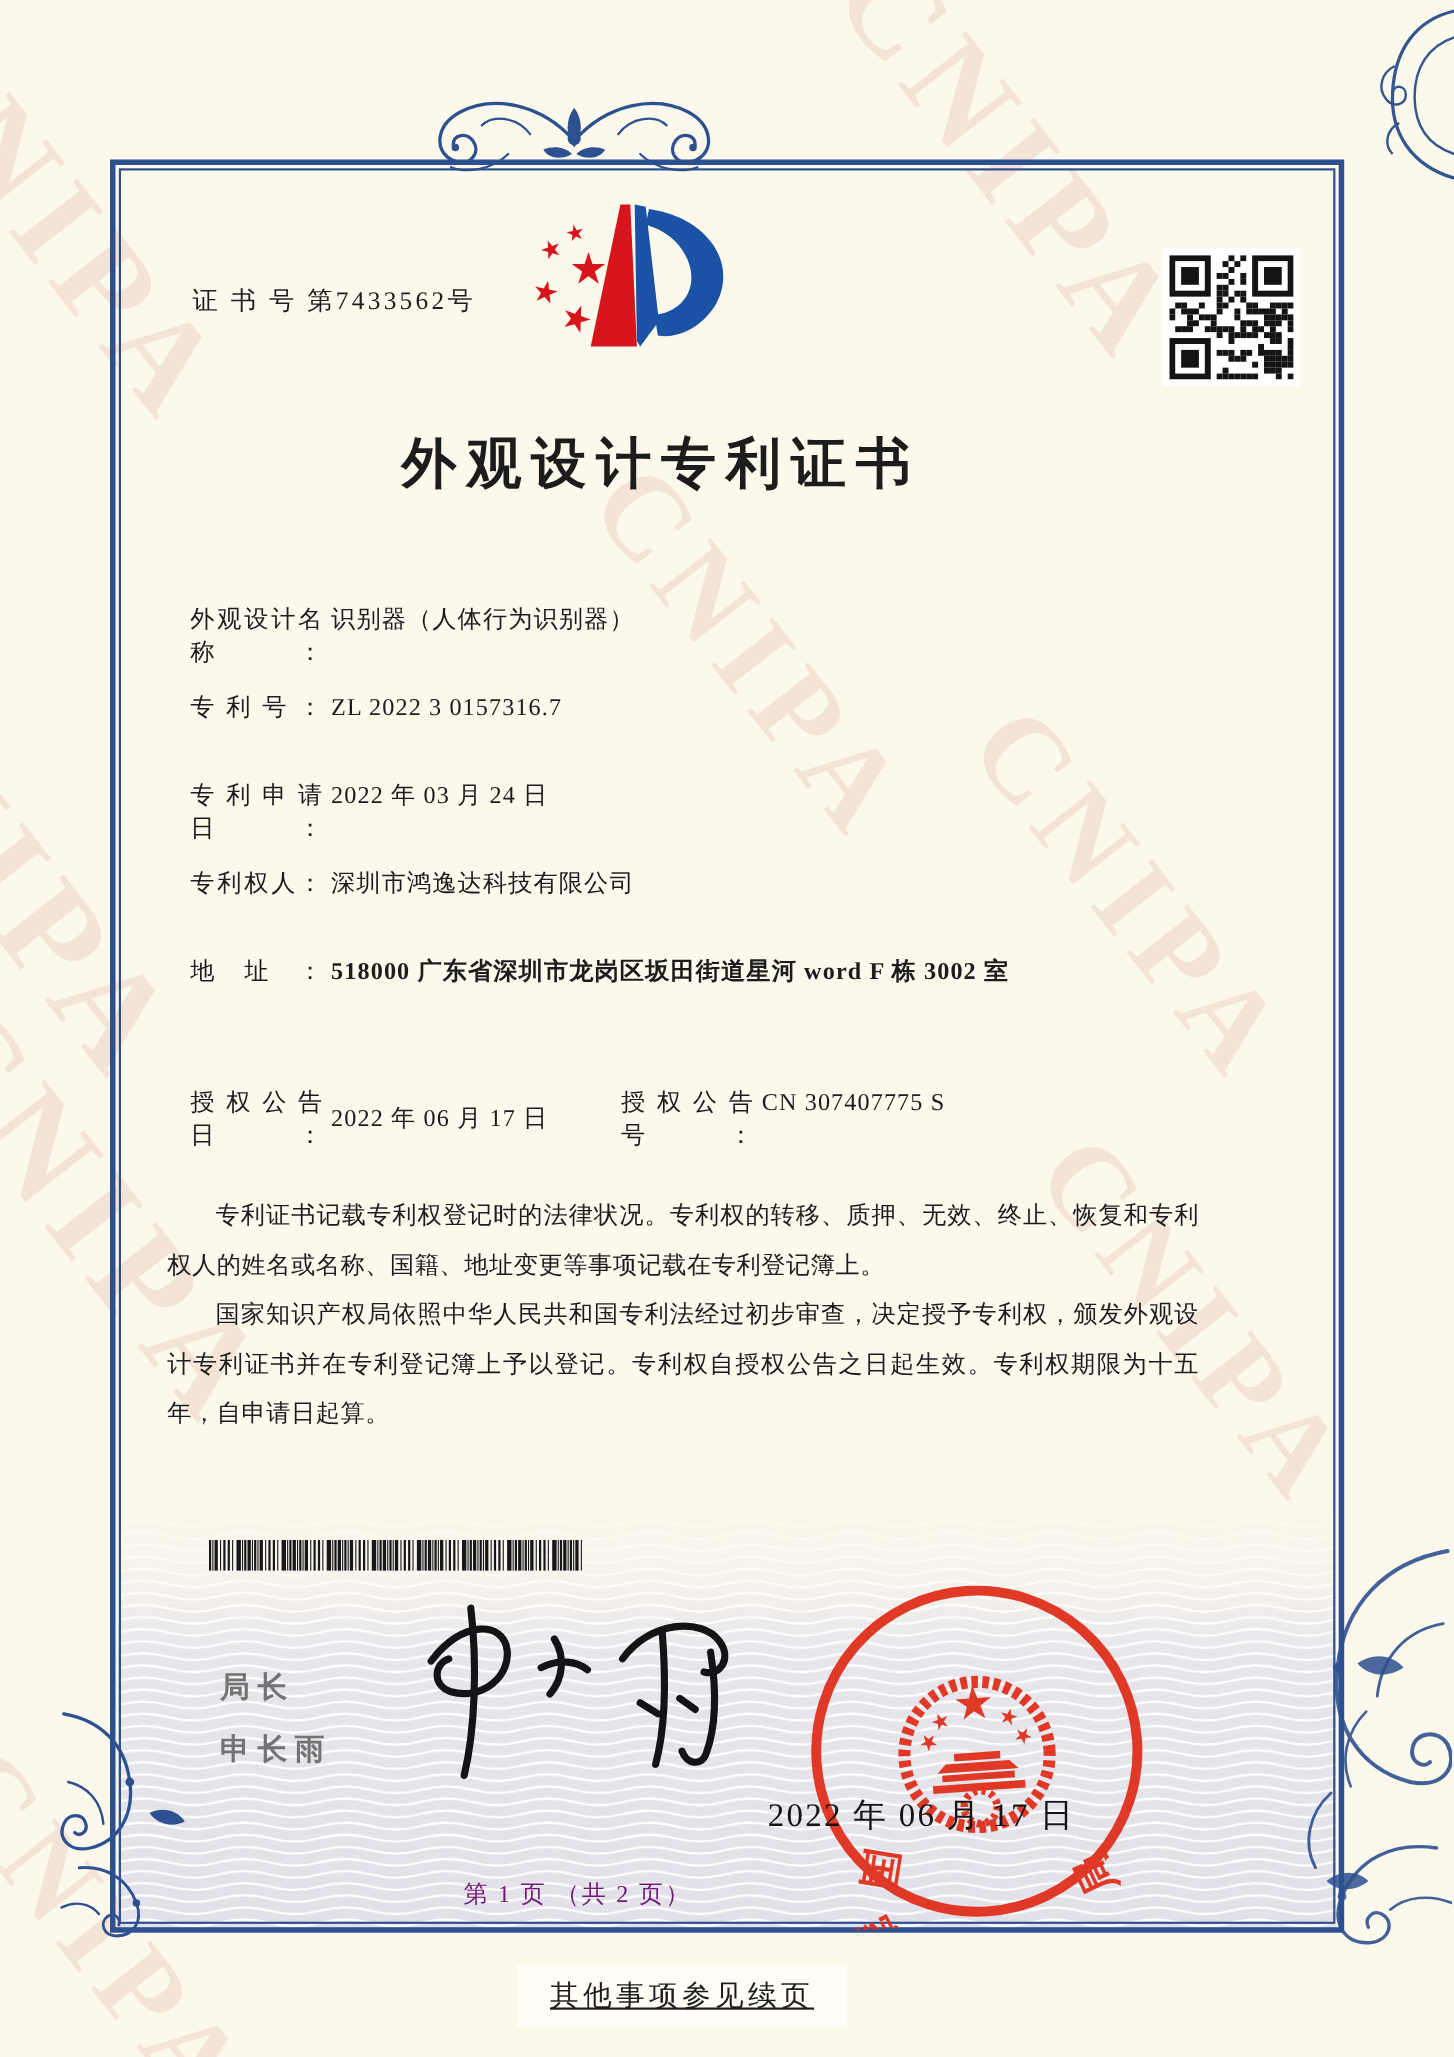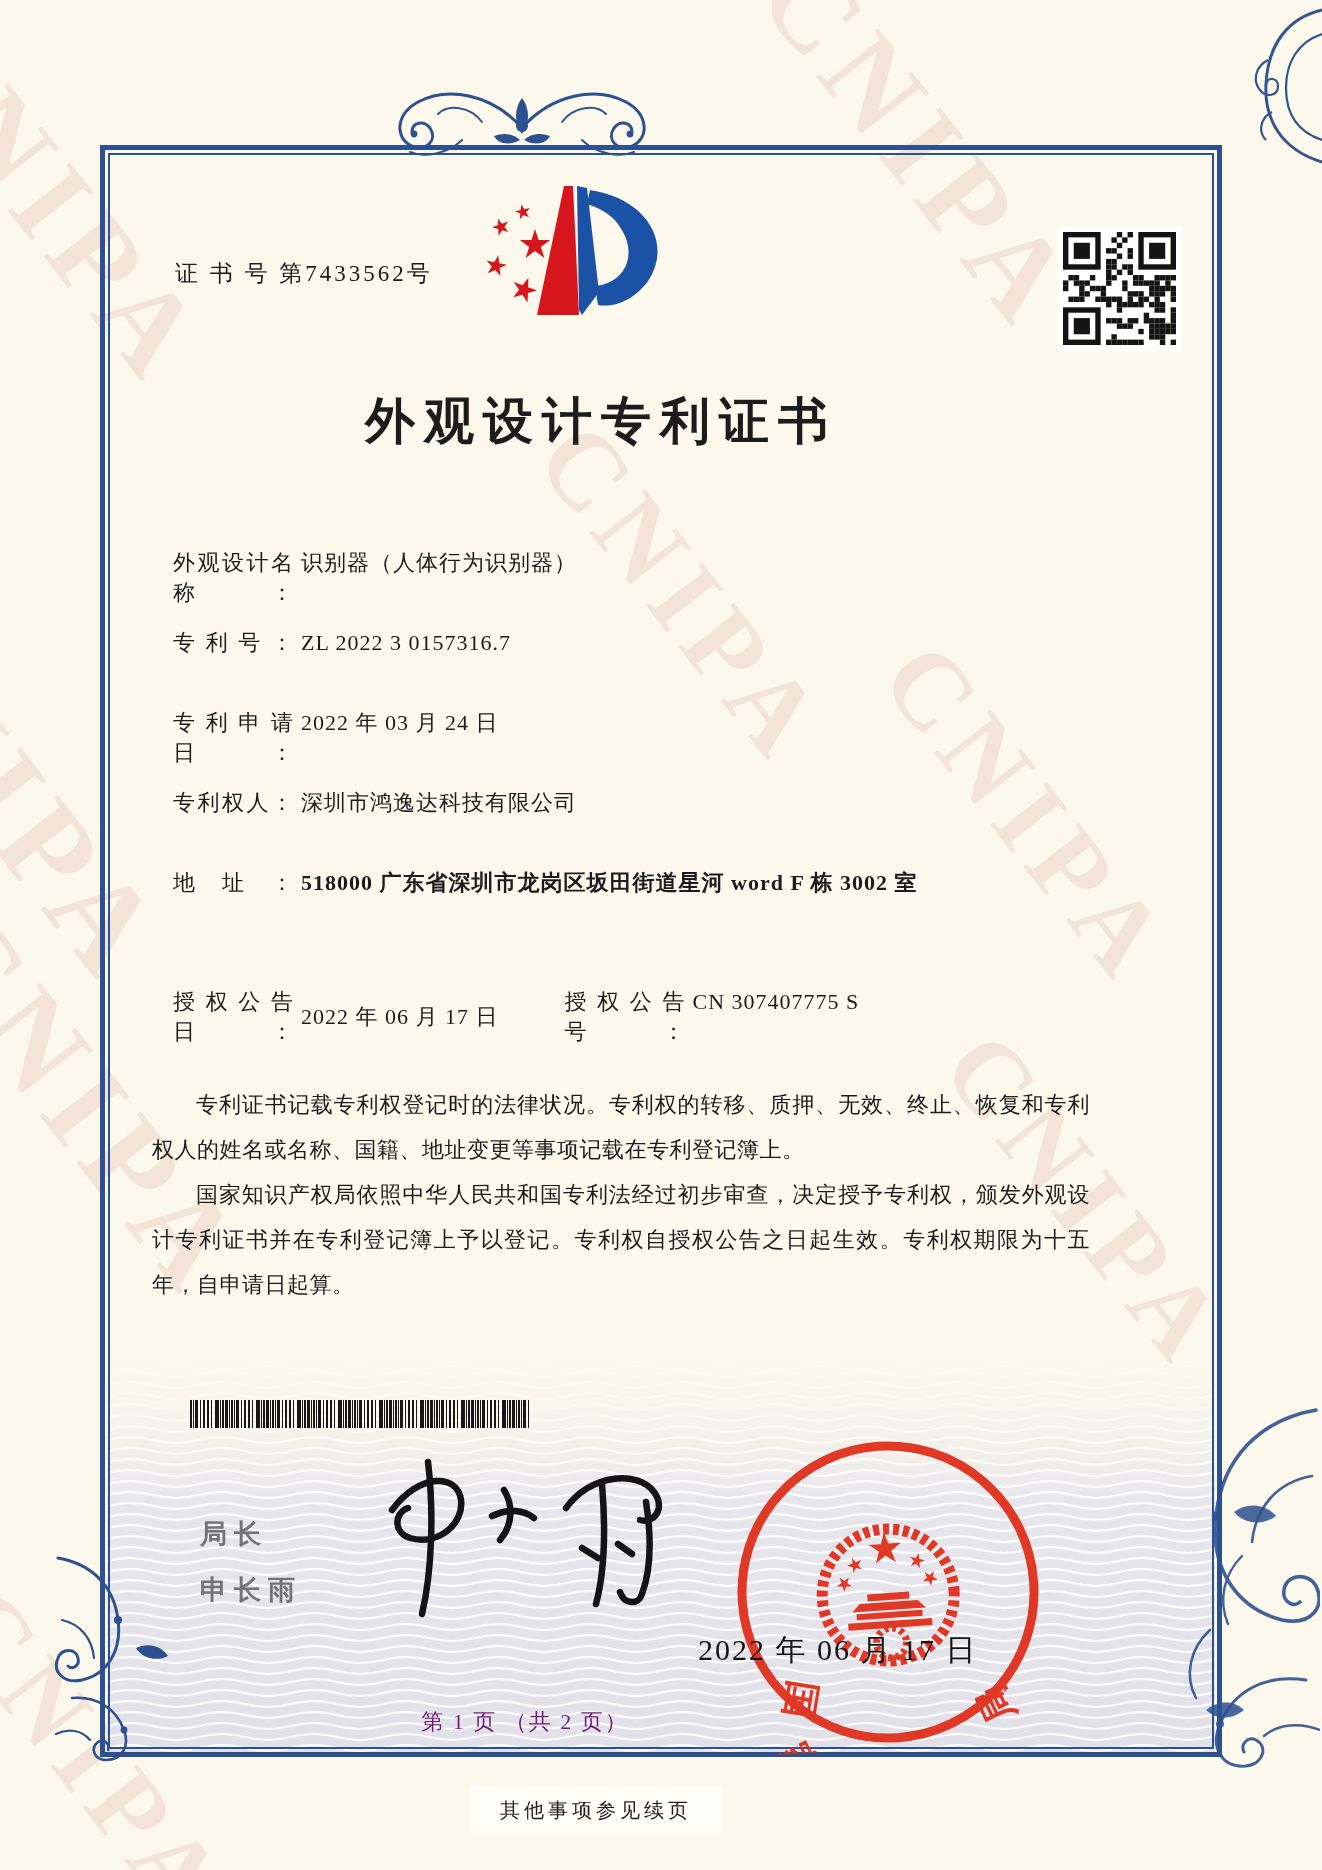--- a/index.html
+++ b/index.html
@@ -40,21 +40,21 @@
       font-size:27px;letter-spacing:7px;color:#737373;}
   .signerblock div{height:56px;line-height:40px;}
   .sig{position:absolute;left:352px;top:1452px;z-index:7;}
   .sealwrap{position:absolute;left:733px;top:1437px;z-index:6;opacity:.93;
       transform:rotate(-4deg);}
   .sealdate{position:absolute;left:698px;top:1630px;z-index:8;font-size:30px;
       letter-spacing:2px;color:#141414;}
   .pagefoot{position:absolute;left:360px;top:1707px;width:330px;text-align:center;
       font-size:22px;letter-spacing:2px;color:#701a75;z-index:6;}
   .contbox{position:absolute;left:470px;top:1786px;background:#fffdf6;
-      padding:11px 30px;font-size:20px;letter-spacing:4px;color:#1d1d1d;z-index:6;}
+      padding:11px 30px;font-size:26px;letter-spacing:4px;color:#1d1d1d;z-index:6;text-decoration:underline;}
   .logo{position:absolute;left:478px;top:182px;z-index:5;}
   .qr{position:absolute;left:1057px;top:226px;z-index:5;background:#fff;padding:6px;}
   .barcode{position:absolute;left:190px;top:1400px;z-index:6;}
   .orn{position:absolute;z-index:5;pointer-events:none;}
 </style>
 </head>
 <body>
 
 <div class="page">
 

